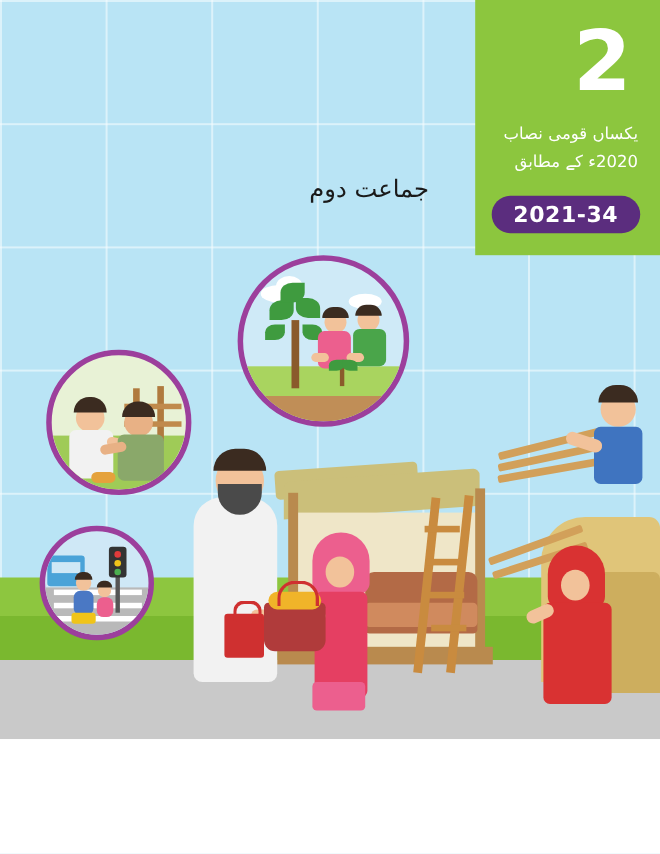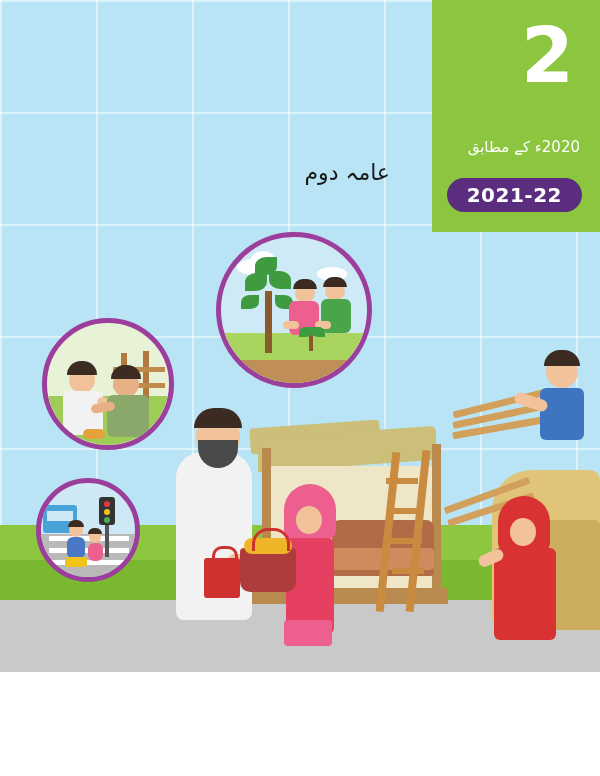--- a/index.html
+++ b/index.html
@@ -325,24 +325,25 @@
 <div class="page">
 
   <div class="bg-sky"></div>
   <div class="bg-grid"></div>
   <div class="bg-ground"></div>
   <div class="bg-ground2"></div>
   <div class="bg-road"></div>
 
   <div class="green-band"></div>
   <div class="grade-number">2</div>
+  <div class="curriculum-line1">یکساں قومی نصاب</div>
   <div class="curriculum-line2">2020ء کے مطابق</div>
-  <div class="year-badge">2021-22</div>
-
-  <div class="sub-title">عامہ دوم</div>
+  <div class="year-badge">2021-34</div>
+
+  <div class="sub-title">جماعت دوم</div>
 
   <div class="circle circle-planting">
     <div class="c-ground" style="height:34%; background:#a9d45f;"></div>
     <div class="c-ground-brown" style="height:16%; background:#c08e57;"></div>
     <div class="c-cloud" style="left:16px; top:22px; width:34px; height:16px;"></div>
     <div class="c-cloud" style="left:30px; top:14px; width:24px; height:18px;"></div>
     <div class="c-cloud" style="left:96px; top:30px; width:30px; height:14px;"></div>
 
     <div class="c-tree-trunk" style="left:44px; top:54px; width:7px; height:62px;"></div>
     <div class="c-leaf" style="left:24px; top:36px; width:22px; height:18px;"></div>

